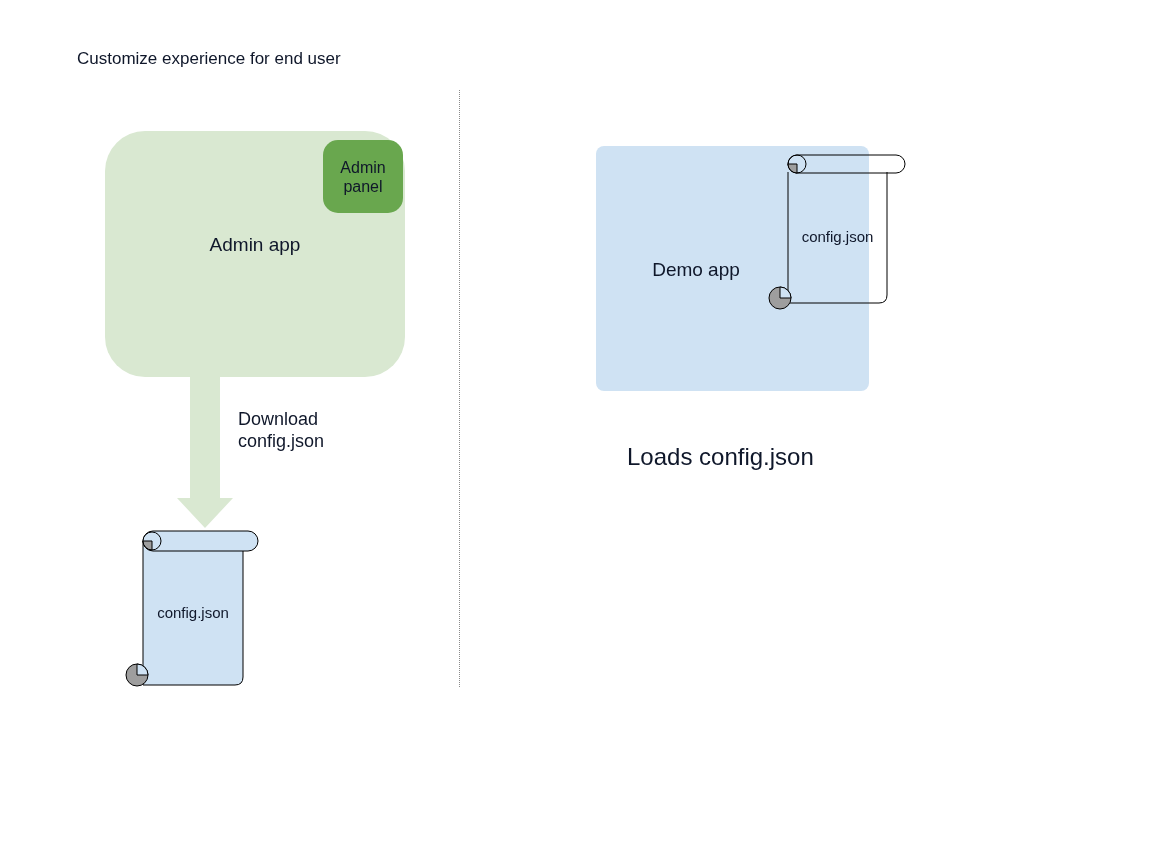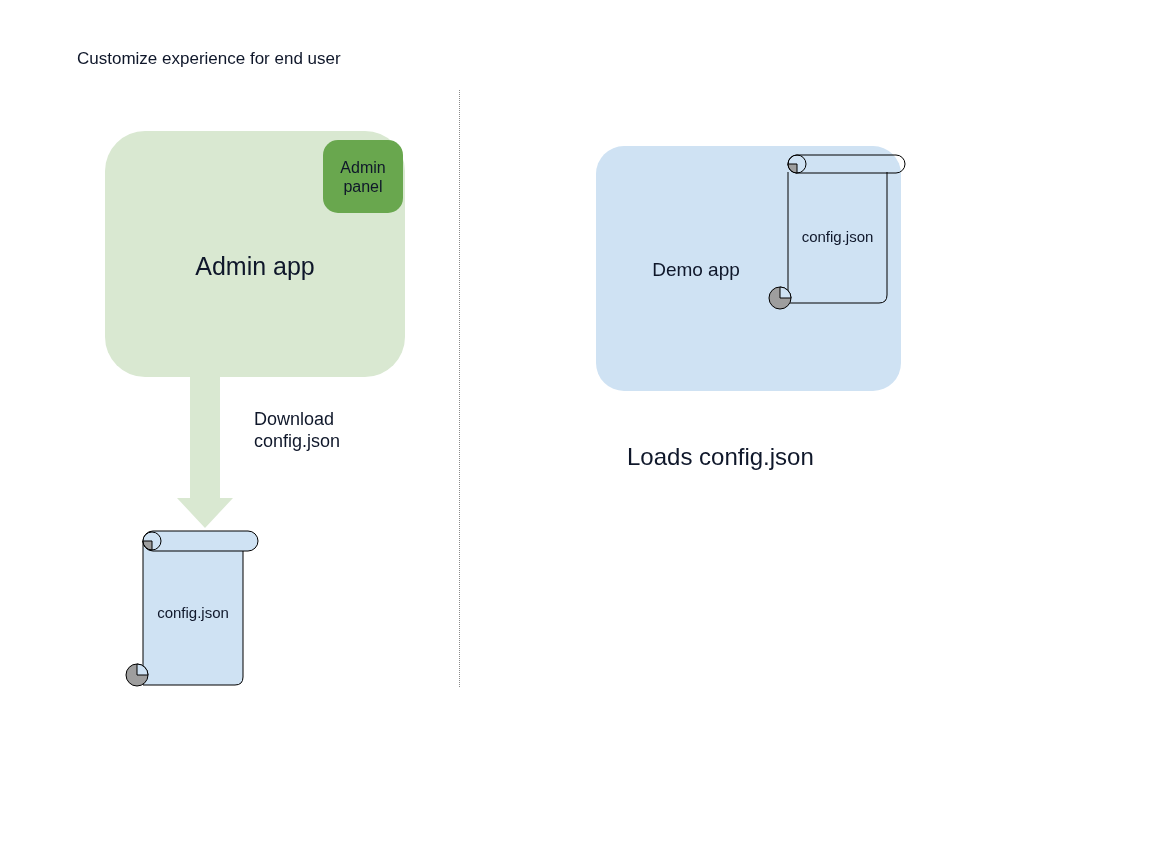--- a/index.html
+++ b/index.html
@@ -53,28 +53,28 @@
     text-align: center;
     font-size: 16px;
     line-height: 19px;
     width: 80px;
     padding: 0 2px;
     box-sizing: border-box;
   }
   .admin-app-label {
     position: absolute;
     left: 0;
-    top: 121px;
+    top: 103px;
     width: 300px;
     text-align: center;
-    font-size: 25px;
+    font-size: 19px;
   }
 
   .download-label {
-    left: 254px;
+    left: 238px;
     top: 408px;
     font-size: 18px;
     line-height: 22px;
     white-space: pre-line;
   }
 
   .config-label-left {
     left: 143px;
     top: 604px;
     width: 100px;
@@ -82,22 +82,21 @@
     font-size: 15px;
   }
 
   
   .demo-app-box {
     left: 596px;
     top: 146px;
     width: 273px;
     height: 245px;
     background: #cfe2f3;
-    border-radius: 28px;
-    padding-left: 32px;
+    border-radius: 8px;
   }
   .demo-app-label {
     position: absolute;
     left: 20px;
     top: 113px;
     width: 160px;
     text-align: center;
     font-size: 19px;
   }
   .config-label-right {

